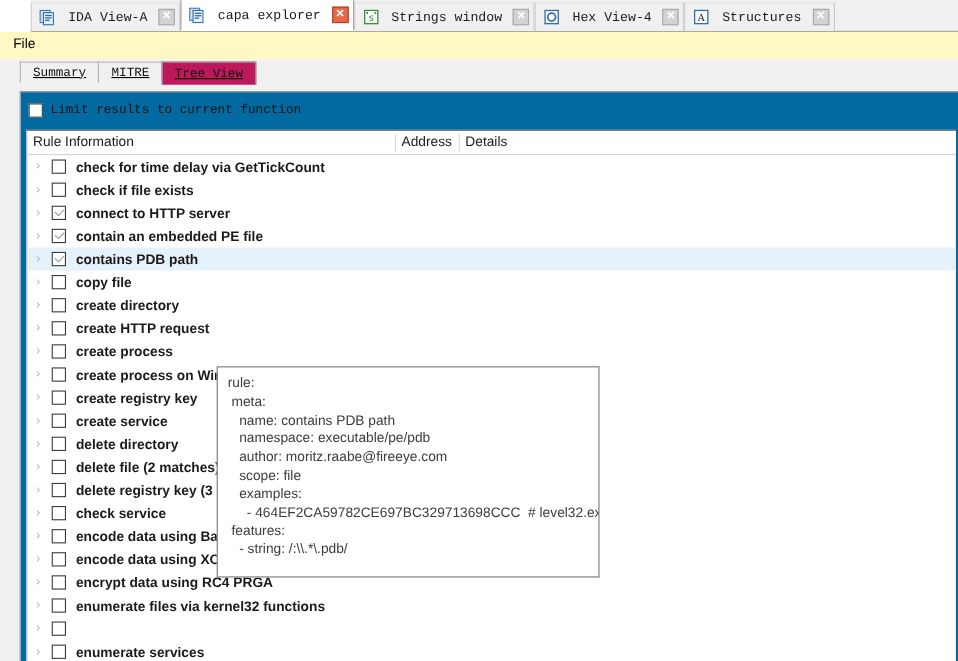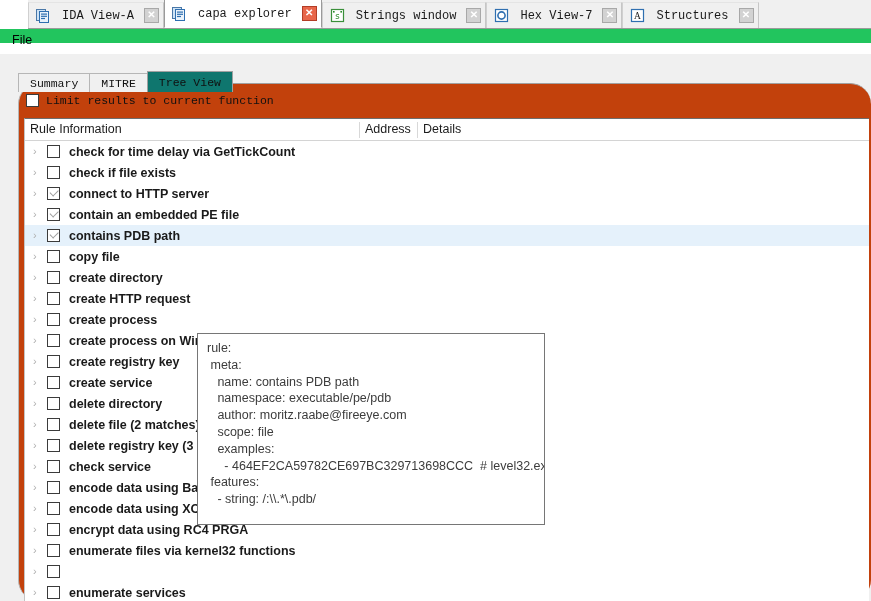--- a/index.html
+++ b/index.html
@@ -81,22 +81,22 @@
   .closebtn.red {
     background: #e8664a;
     border-color: #b33d26;
   }
   .closebtn span { position: relative; top: -1px; font-weight: bold; }
 
   
   #menubar {
     position: absolute;
     left: 0; top: 29px;
-    width: 871px; height: 14px;
-    background: #22c55e;
+    width: 871px; height: 25px;
+    background: #fef9c3;
     box-sizing: border-box;
   }
   #menubar .menu-item {
     position: absolute;
     left: 12px; top: 4px;
     font-size: 12.5px;
     color: #000;
   }
 
   
@@ -104,58 +104,57 @@
     position: absolute;
     left: 0; top: 54px;
     width: 871px; height: 547px;
     background: #f0f0f0;
     box-sizing: border-box;
   }
 
   
   #subtabs {
     position: absolute;
-    left: 18px; top: 18px;
+    left: 18px; top: 2px;
     height: 20px;
     display: flex;
-    align-items: flex-end;
     z-index: 4;
+    text-decoration: underline;
   }
   .sub-tab {
     height: 19px;
     box-sizing: border-box;
     padding: 0 11px;
     display: flex;
     align-items: center;
     font-family: "Liberation Mono", monospace;
     font-size: 11.5px;
     color: #101010;
     background: #f0f0f0;
     border: 1px solid #b6b6b6;
     border-bottom: none;
     margin-right: -1px;
   }
   .sub-tab.active {
-    background: #0f766e;
+    background: #be185d;
     height: 21px;
     border-color: #a0a0a0;
     position: relative;
     z-index: 5;
   }
 
   
   #content {
     position: absolute;
     left: 18px; top: 29px;
     width: 853px; height: 518px;
-    background: #c2410c;
+    background: #0369a1;
     border-top: 1px solid #a0a0a0;
     border-left: 1px solid #b6b6b6;
     box-sizing: border-box;
-    border-radius: 21px;
   }
 
   
   #limitrow {
     position: absolute;
     left: 7px; top: 10px;
     display: flex;
     align-items: center;
   }
   .cbox {
@@ -306,21 +305,21 @@
       <span class="tab-label">Strings window</span>
       <span class="closebtn">
         <span>✕</span>
       </span>
     </div>
     <div class="ida-tab">
       <span class="tabicon"><svg width="17" height="17" viewBox="0 0 17 17">
           <rect x="2.5" y="2.5" width="12" height="12" fill="#ffffff" stroke="#2f6fb0" stroke-width="1.2"></rect>
           <circle cx="8.5" cy="8.5" r="3.6" fill="none" stroke="#2f6fb0" stroke-width="1.6"></circle>
         </svg></span>
-      <span class="tab-label">Hex View-7</span>
+      <span class="tab-label">Hex View-4</span>
       <span class="closebtn">
         <span>✕</span>
       </span>
     </div>
     <div class="ida-tab">
       <span class="tabicon"><svg width="17" height="17" viewBox="0 0 17 17">
           <rect x="2.5" y="2.5" width="12" height="12" fill="#ffffff" stroke="#2f6fb0" stroke-width="1.2"></rect>
           <text x="8.5" y="12" font-size="9.5" font-family="serif" fill="#1a1a1a" text-anchor="middle">A</text>
         </svg></span>
       <span class="tab-label">Structures</span>

